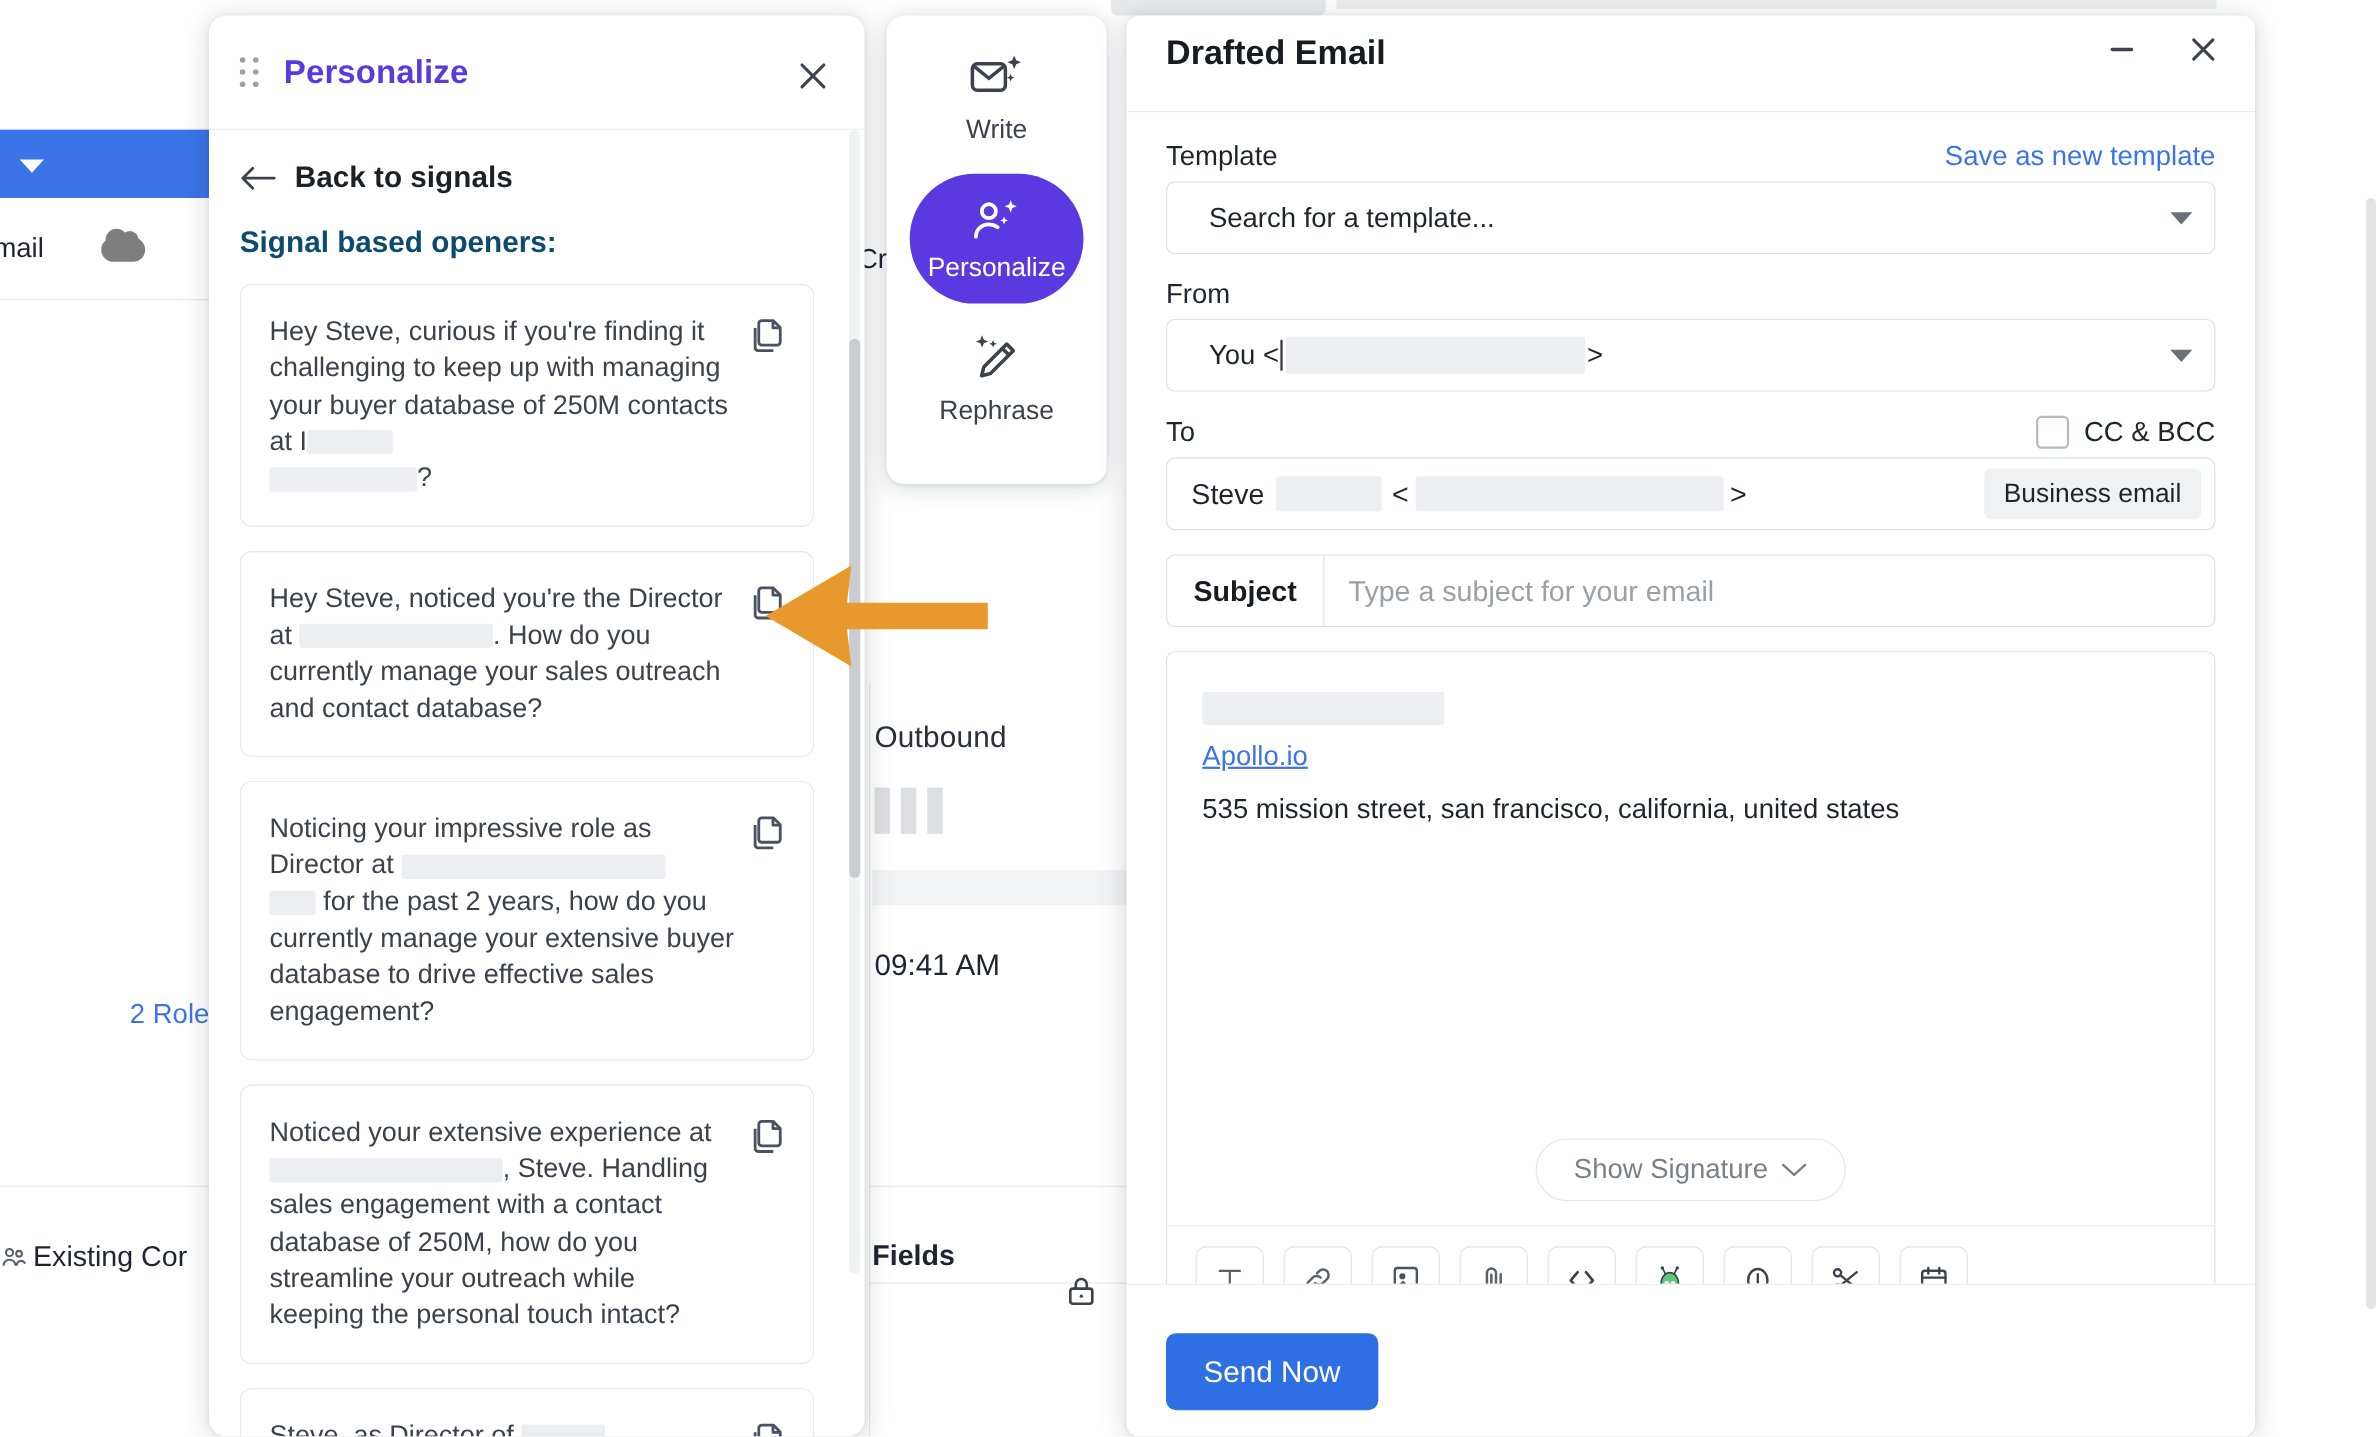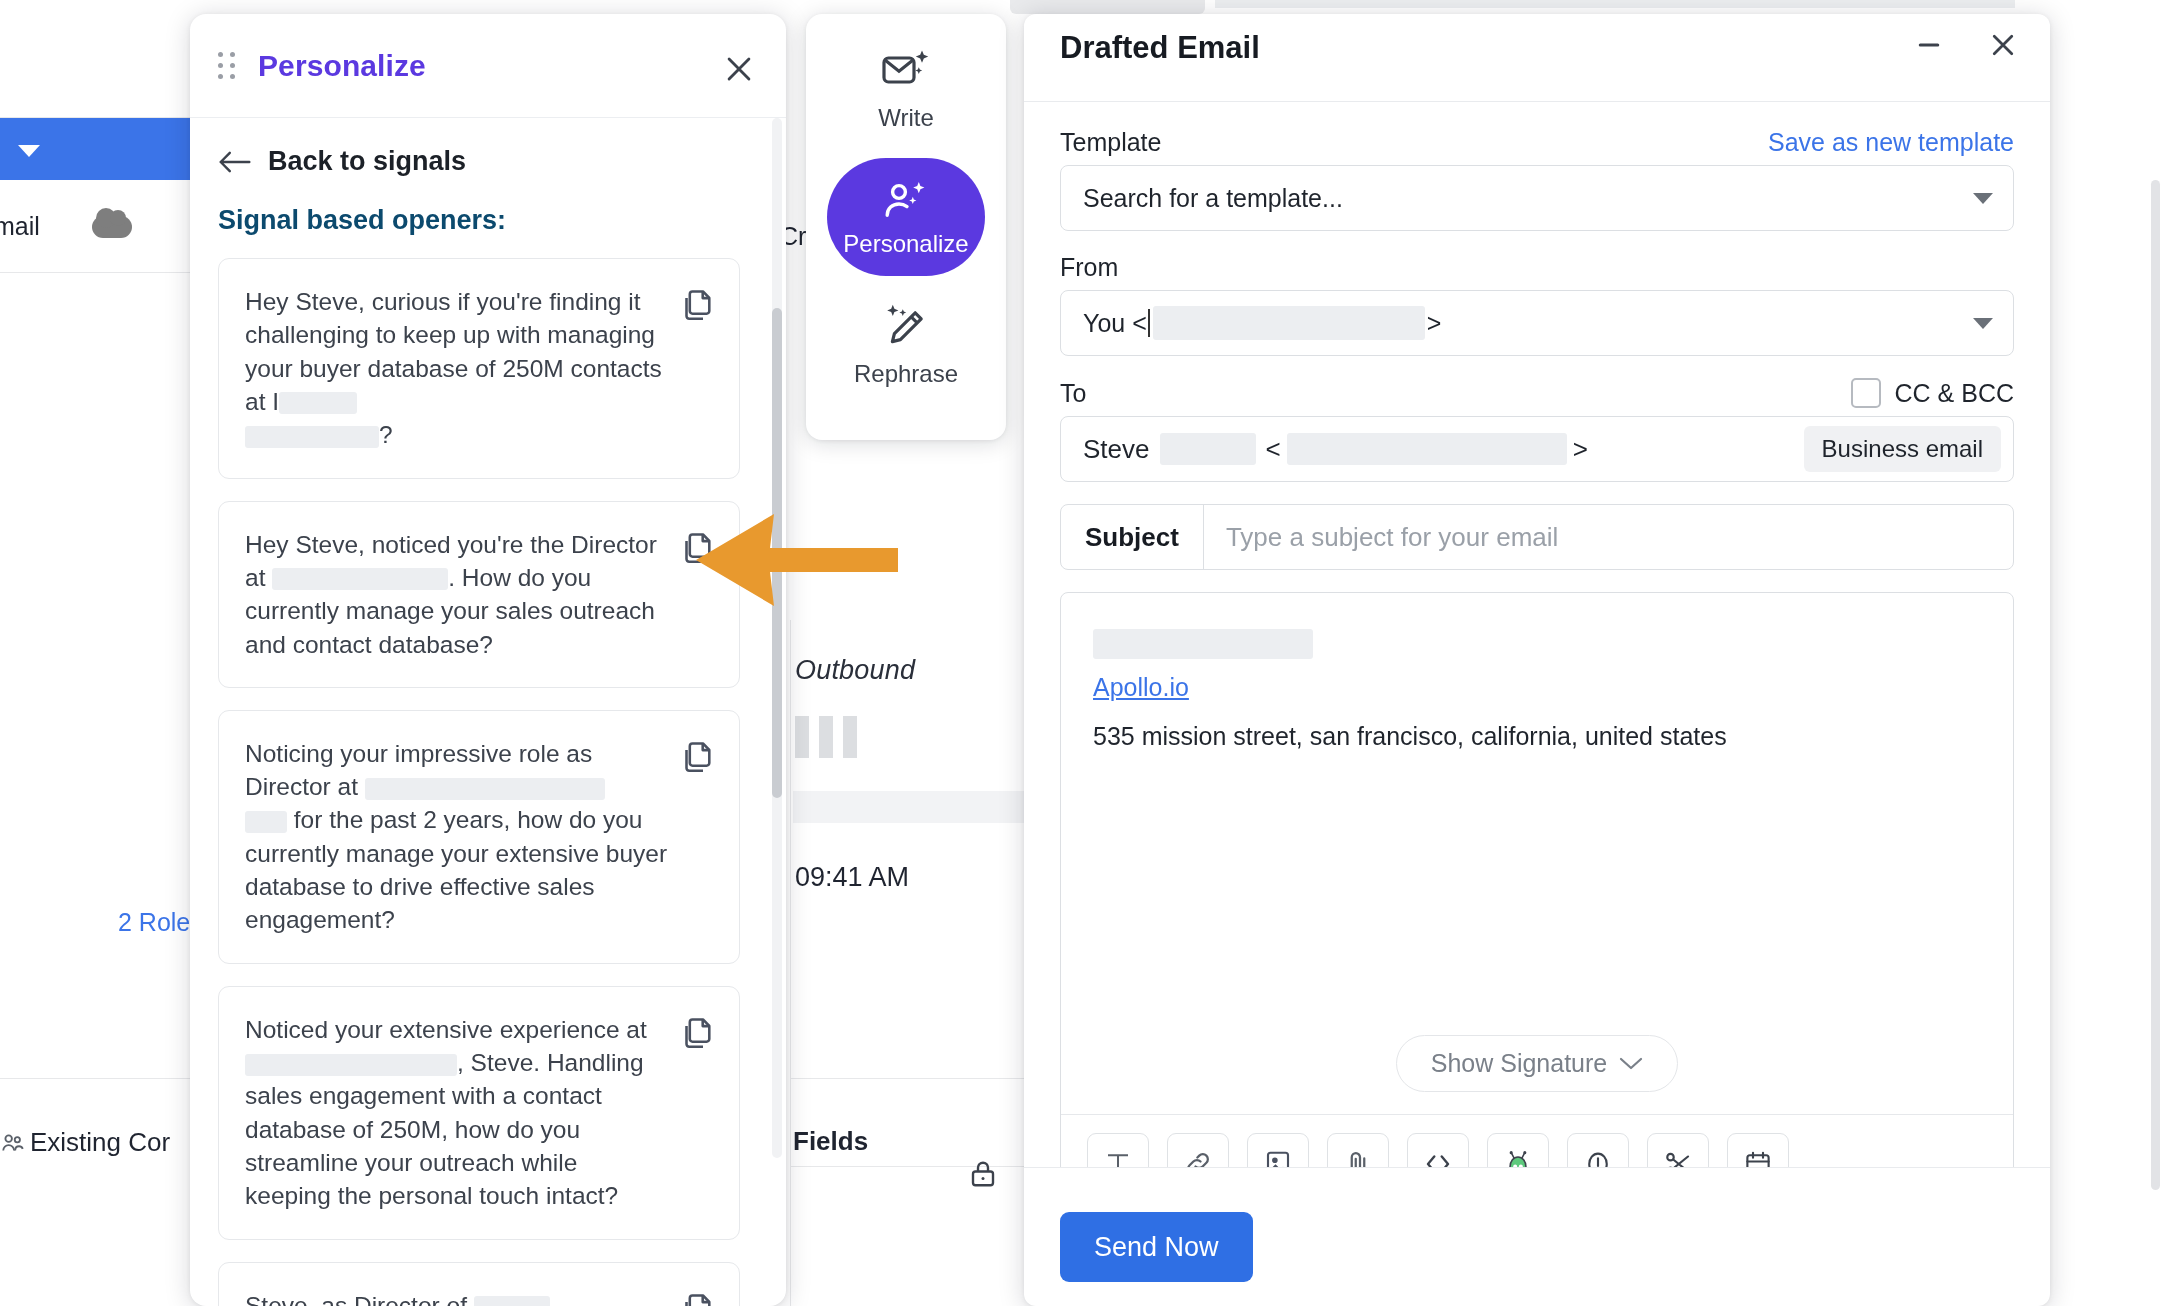--- a/index.html
+++ b/index.html
@@ -46,21 +46,21 @@
   }
   .bg-existing {
     position: absolute; left: 30px; top: 1127px; font-size: 26px; color: #1f2430;
     white-space: nowrap;
   }
   .bg-people-icon {
     position: absolute; left: -4px; top: 1130px; width: 34px; height: 26px;
   }
   .bg-outbound {
     position: absolute; left: 795px; top: 655px; font-size: 27px; color: #2a2f3a;
-    white-space: nowrap; letter-spacing: .2px; font-style: italic;
+    white-space: nowrap; letter-spacing: .2px;
   }
   .bg-bars { position: absolute; left: 795px; top: 716px; display: flex; gap: 10px; }
   .bg-bars i { display:block; width: 14px; height: 42px; background:#dcdee1; }
   .bg-greybox {
     position: absolute; left: 793px; top: 791px; width: 232px; height: 32px;
     background: #f2f3f5;
   }
   .bg-time {
     position: absolute; left: 795px; top: 862px; font-size: 27px; color: #1f2430;
     white-space: nowrap;
@@ -178,21 +178,21 @@
 
   .field-row {
     display: flex; align-items: center; justify-content: space-between;
     margin-bottom: 8px;
   }
   .field-label { font-size: 25px; color: #1f242c; font-weight: 400; text-align: right; }
   .link-blue { font-size: 25px; color: #3b74e8; cursor: pointer; }
 
   .select-box {
     height: 66px; border: 1px solid #dcdfe3; border-radius: 8px;
-    display: flex; align-items: center; padding: 0 22px; margin-bottom: 22px;
+    display: flex; align-items: center; padding: 0 38px; margin-bottom: 22px;
     position: relative; background: #fff;
   }
   .select-text { font-size: 25px; color: #1f242c; }
   .select-text.ph { color: #1f242c; }
   .chev {
     position: absolute; right: 20px; width: 0; height: 0;
     border-left: 10px solid transparent; border-right: 10px solid transparent;
     border-top: 11px solid #6a7078;
   }
   .caret-bar {

